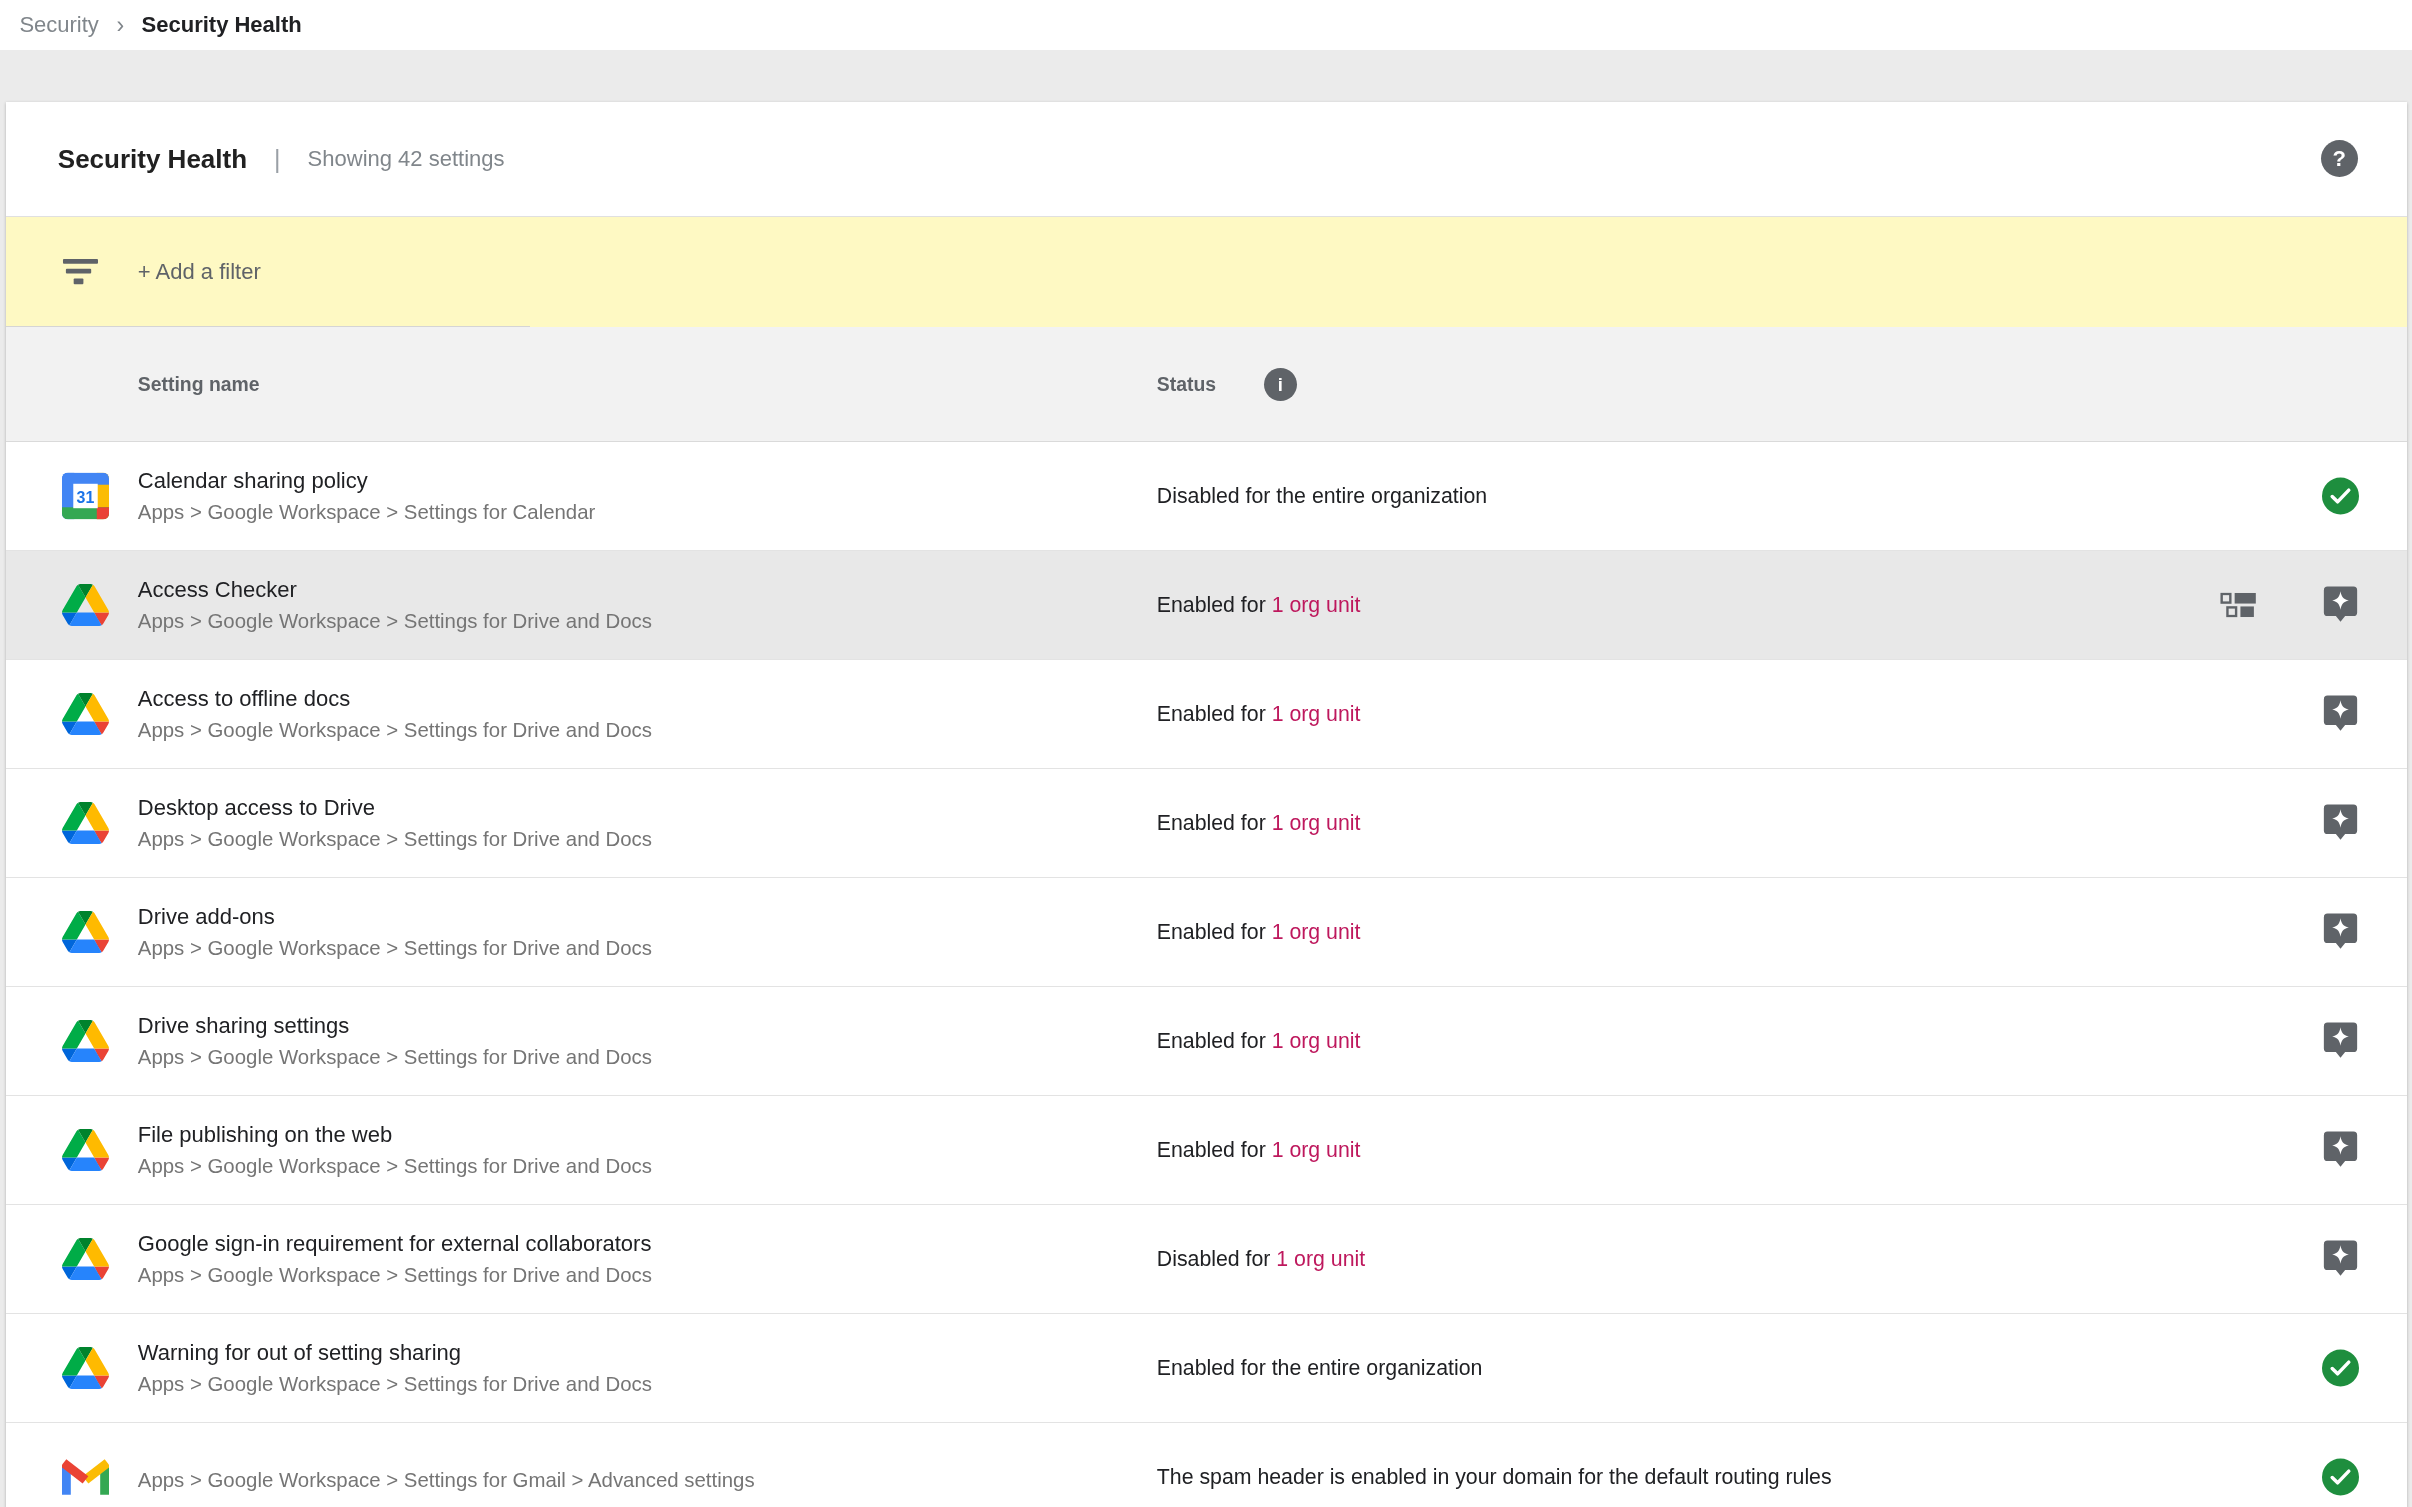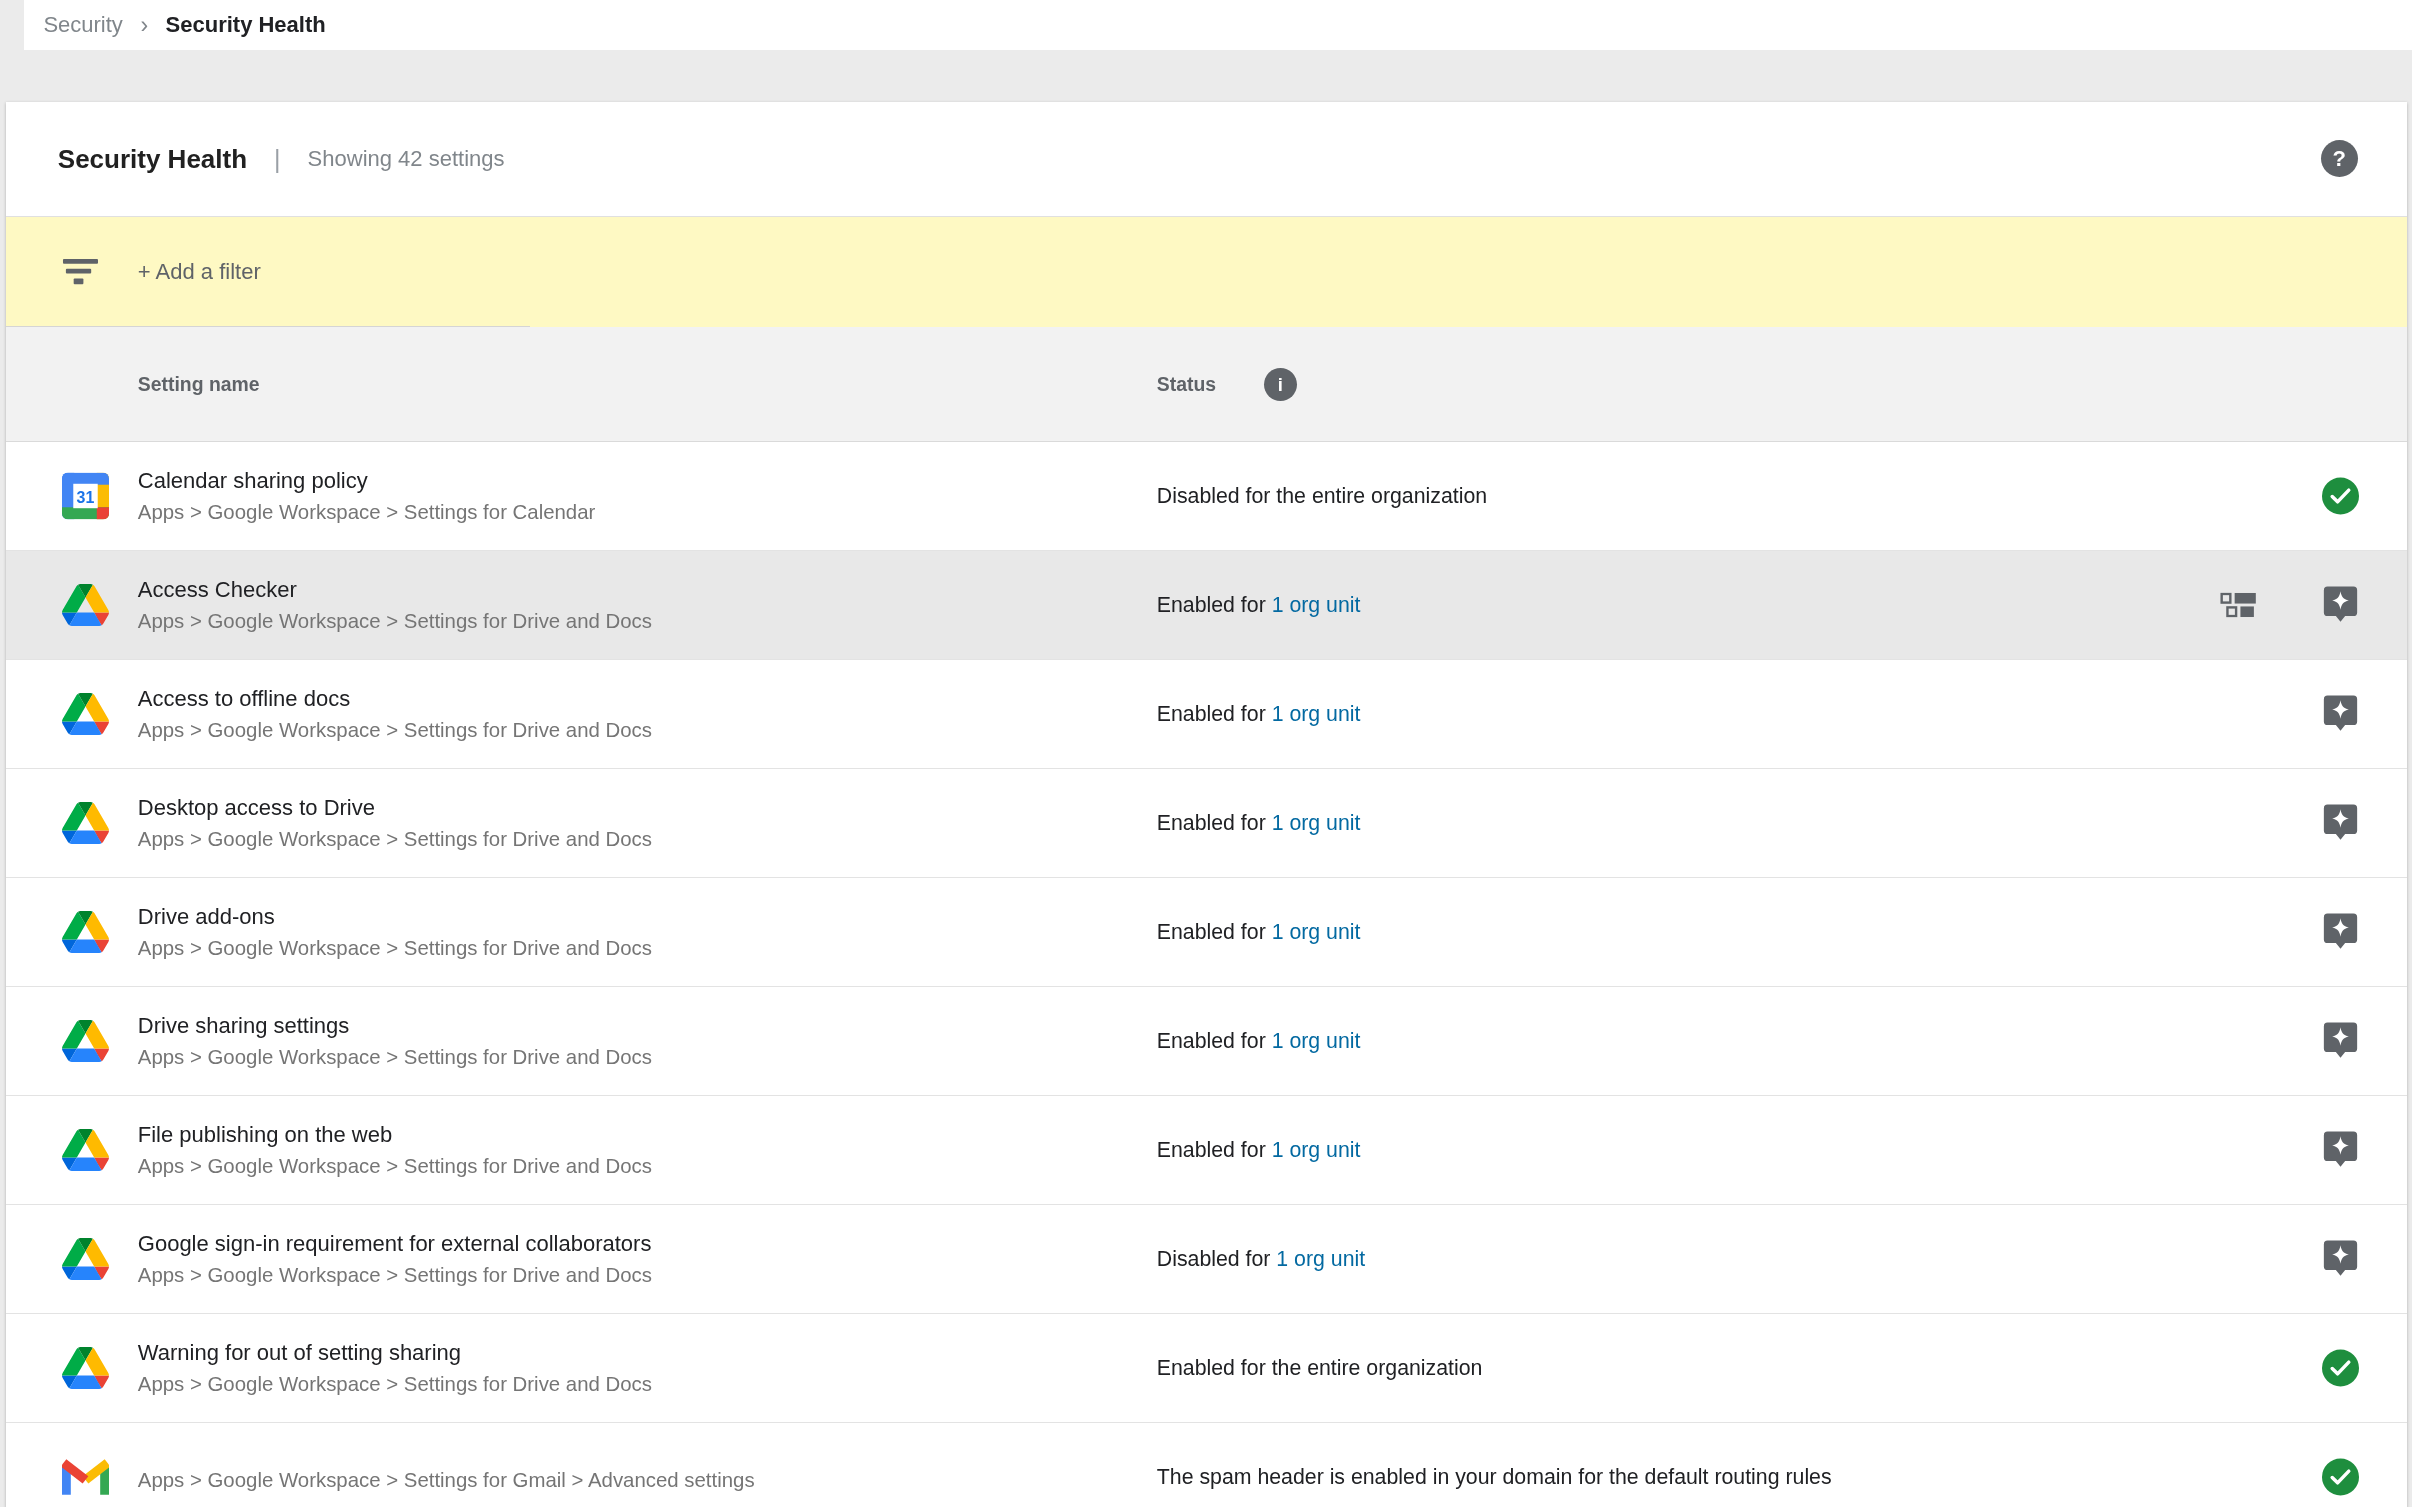--- a/index.html
+++ b/index.html
@@ -5,21 +5,21 @@
   html,body{margin:0;padding:0;}
   body{
     width:2412px;height:1508px;
     font-family:"Liberation Sans","DejaVu Sans",sans-serif;
     background:#ebebeb;overflow:hidden;position:relative;
     -webkit-font-smoothing:antialiased;
   }
   
   .breadcrumb-bar{
     height:50px;background:#ffffff;display:flex;align-items:center;
-    padding-left:19.4px;font-size:22px;margin-left:24px;
+    padding-left:19.4px;font-size:22px;
   }
   .bc-parent{color:#80868b;cursor:pointer;}
   .bc-sep{color:#80868b;margin:0 17.5px;font-size:23px;}
   .bc-current{color:#202124;font-weight:600;}
   
   .card{
     position:absolute;left:5.8px;top:102px;width:2401px;bottom:0;
     background:#ffffff;box-shadow:0 1px 2.9px rgba(0,0,0,.25);
     overflow:hidden;
   }
@@ -61,21 +61,21 @@
   }
   .app-icon svg{width:47px;height:47px;display:block;}
   .app-icon.gmail svg{width:47px;height:37px;}
   .row-text{position:absolute;left:132px;top:50%;transform:translateY(-50%);}
   .row-title{font-size:22px;color:#202124;line-height:1.25;}
   .row-path{font-size:20.4px;color:#757575;margin-top:6.8px;}
   .status-cell{
     position:absolute;left:1151px;top:50%;transform:translateY(-50%);
     font-size:21.3px;color:#202124;white-space:nowrap;
   }
-  .status-link{color:#0369a1;cursor:pointer;}
+  .status-link{color:#be185d;cursor:pointer;}
   .org-slot{position:absolute;left:2214px;top:50%;transform:translateY(-50%);width:37px;height:25px;}
   .right-slot{position:absolute;left:2315px;top:50%;transform:translateY(-50%);width:39px;height:43px;display:flex;align-items:center;justify-content:center;}
   .right-slot svg{display:block;}
 </style>
 </head>
 <body>
 
 <div class="breadcrumb-bar">
   <span class="bc-parent">Security</span>
   <span class="bc-sep">›</span>

